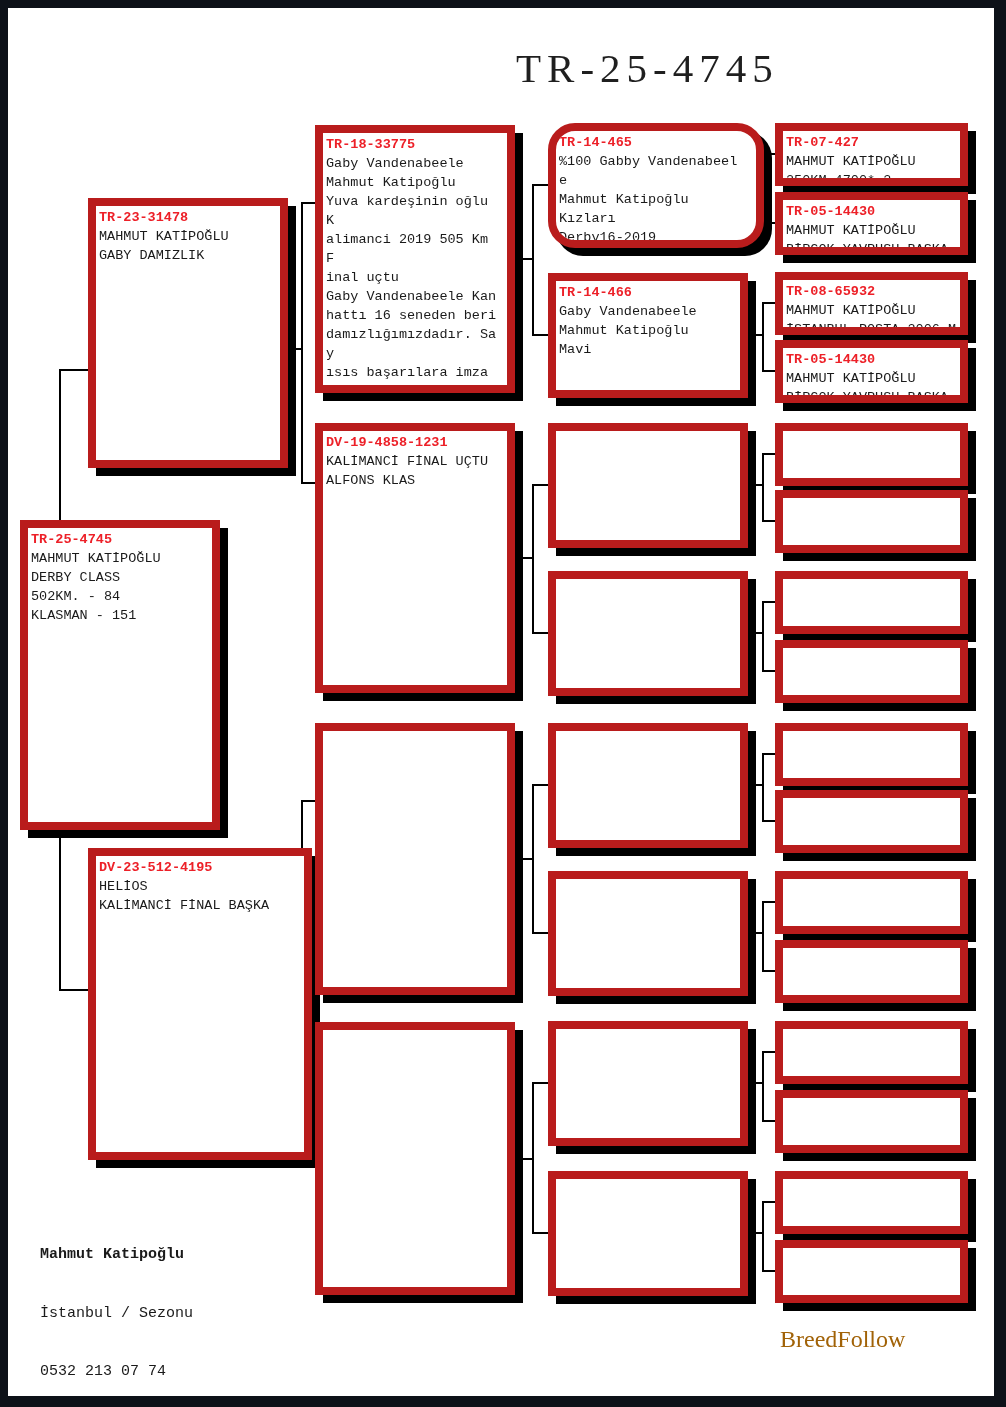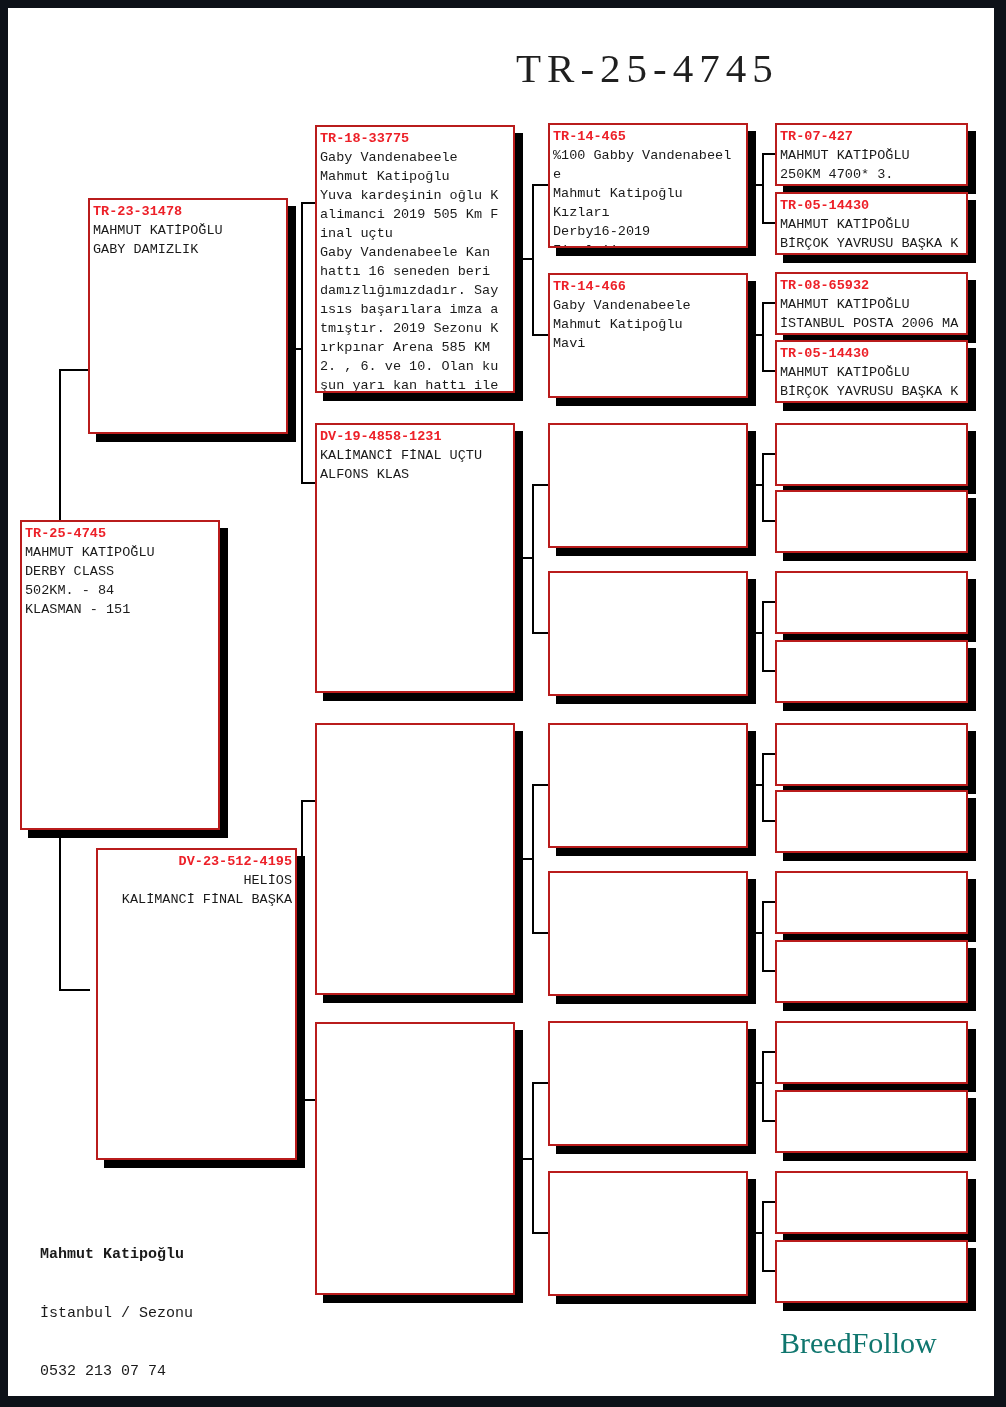--- a/index.html
+++ b/index.html
@@ -13,62 +13,62 @@
   #frame-left{left:0;top:0;width:8px;height:1407px;}
   #frame-right{left:994px;top:0;width:12px;height:1407px;}
   #frame-bottom{left:0;top:1396px;width:1006px;height:11px;}
   #title{
     position:absolute;left:516px;top:44px;
     font-family:"Liberation Serif","DejaVu Serif",serif;
     font-size:41px;letter-spacing:6px;color:#1f1f1f;white-space:nowrap;
   }
   #tree{position:absolute;left:0;top:0;width:1006px;height:1407px;}
   .pbox{
-    position:absolute;background:#ffffff;border:2px solid #b91c1c;
+    position:absolute;background:#ffffff;border:8px solid #b91c1c;
     box-shadow:8px 8px 0 0 #000;box-sizing:border-box;
     padding:2px 3px;overflow:hidden;z-index:5;
   }
   .pid{
     color:var(--ring-red,#ed2028);font-weight:700;
     font-size:13.5px;line-height:19px;white-space:pre;
   }
   .ptext{
     font-size:13.5px;line-height:19px;white-space:pre-wrap;word-break:break-all;
   }
   .cline{position:absolute;background:#000;z-index:1;}
   #contact{
     position:absolute;left:40px;top:1206px;
     font-size:15px;line-height:19.5px;white-space:pre;
   }
   #contact .bold{font-weight:700;}
   #brand{
     position:absolute;left:780px;top:1326px;
     font-family:"Liberation Serif","DejaVu Serif",serif;
-    font-size:30px;color:#0f766e;white-space:nowrap;
+    font-size:24px;color:#a16207;white-space:nowrap;
   }
 </style>
 </head>
 <body>
 
 <div id="title">TR-25-4745</div>
 
 <div id="tree">
     <div class="pbox" style="left: 20px; top: 520px; width: 200px; height: 310px;">
       <div class="pid">TR-25-4745</div>
       <div class="ptext">MAHMUT KATİPOĞLU
 DERBY CLASS
 502KM. - 84
 KLASMAN - 151</div>
     </div>
-    <div class="pbox" style="left: 88px; top: 198px; width: 200px; height: 236px;">
+    <div class="pbox" style="left: 88px; top: 198px; width: 200px; height: 270px;">
       <div class="pid">TR-23-31478</div>
       <div class="ptext">MAHMUT KATİPOĞLU
 GABY DAMIZLIK</div>
     </div>
-    <div class="pbox" style="left: 96px; top: 848px; width: 201px; height: 312px; text-align: right;">
+    <div class="pbox" style="left: 88px; top: 848px; width: 224px; height: 312px;">
       <div class="pid">DV-23-512-4195</div>
       <div class="ptext">HELİOS
 KALİMANCİ FİNAL BAŞKA</div>
     </div>
     <div class="pbox" style="left: 315px; top: 125px; width: 200px; height: 268px;">
       <div class="pid">TR-18-33775</div>
       <div class="ptext">Gaby Vandenabeele
 Mahmut Katipoğlu
 Yuva kardeşinin oğlu K
 alimanci 2019 505 Km F
@@ -89,21 +89,21 @@
 ALFONS KLAS</div>
     </div>
     <div class="pbox" style="left: 315px; top: 723px; width: 200px; height: 272px;">
       <div class="pid"></div>
       <div class="ptext"></div>
     </div>
     <div class="pbox" style="left: 315px; top: 1022px; width: 200px; height: 273px;">
       <div class="pid"></div>
       <div class="ptext"></div>
     </div>
-    <div class="pbox" style="left: 548px; top: 123px; width: 200px; height: 125px;">
+    <div class="pbox" style="left: 548px; top: 123px; width: 216px; height: 125px; border-radius: 27px;">
       <div class="pid">TR-14-465</div>
       <div class="ptext">%100 Gabby Vandenabeel
 e
 Mahmut Katipoğlu
 Kızları
 Derby16-2019
 Final 11.</div>
     </div>
     <div class="pbox" style="left: 548px; top: 273px; width: 200px; height: 125px;">
       <div class="pid">TR-14-466</div>

